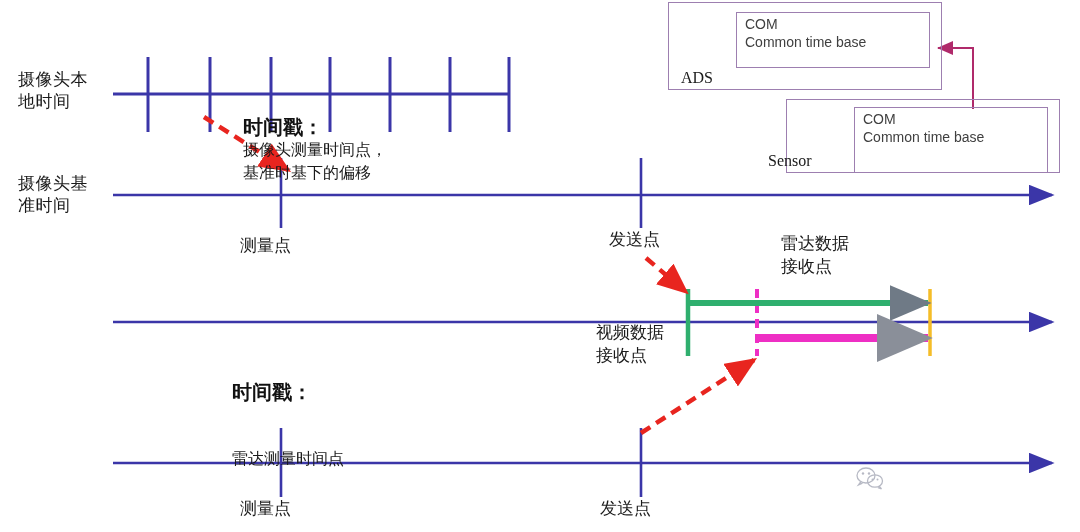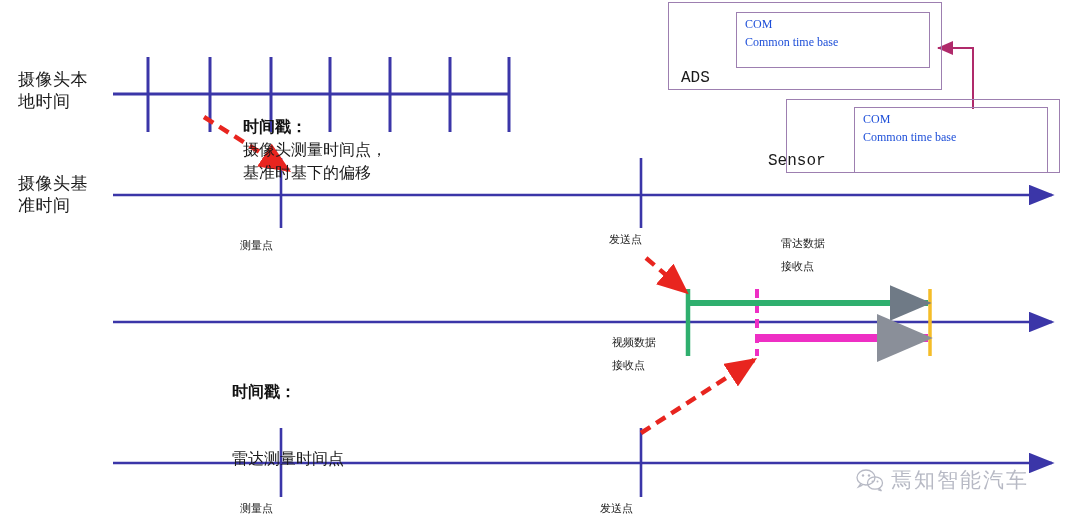--- a/index.html
+++ b/index.html
@@ -21,29 +21,29 @@
     position: absolute;
     font-size: 17px;
     line-height: 22px;
     color: #1a1a1a;
     letter-spacing: 0.5px;
     white-space: pre-line;
     font-family: "DejaVu Sans", "Liberation Sans", sans-serif;
   }
   .point-label {
     position: absolute;
-    font-size: 11px;
+    font-size: 17px;
     line-height: 23px;
     color: #1a1a1a;
     white-space: pre-line;
     font-family: "DejaVu Sans", "Liberation Sans", sans-serif;
   }
   .note-title {
     position: absolute;
-    font-size: 16px;
+    font-size: 20px;
     line-height: 22px;
     font-weight: bold;
     color: #111111;
     font-family: "DejaVu Sans", "Liberation Sans", sans-serif;
   }
   .note-body {
     position: absolute;
     font-size: 16px;
     line-height: 23px;
     color: #1a1a1a;
@@ -53,29 +53,29 @@
   .box {
     position: absolute;
     border: 1.5px solid #9d7fb0;
     background: transparent;
     box-sizing: border-box;
   }
   .box-caption {
     position: absolute;
     font-size: 16px;
     color: #1a1a1a;
-    font-family: Liberation Mono, monospace;
+    font-family: Liberation Serif, serif;
   }
   .box-text {
     position: absolute;
-    font-size: 12px;
+    font-size: 14px;
     line-height: 19px;
-    color: #1d4ed8;
-    white-space: pre-line;
-    font-family: Liberation Serif, serif;
+    color: #404040;
+    white-space: pre-line;
+    font-family: Liberation Sans, sans-serif;
   }
   svg.overlay {
     position: absolute;
     left: 0;
     top: 0;
     width: 1080px;
     height: 532px;
     pointer-events: none;
   }
   .watermark {
@@ -175,21 +175,21 @@
   <div class="note-body" style="left:243px; top:138px;">摄像头测量时间点，
 基准时基下的偏移</div>
 
   <div class="note-title" style="left:232px; top:381px;">时间戳：</div>
   <div class="note-body" style="left:232px; top:403px;margin-top:44px;">雷达测量时间点</div>
 
   <div class="point-label" style="left:240px; top:234px;">测量点</div>
   <div class="point-label" style="left:609px; top:228px;">发送点</div>
   <div class="point-label" style="left:733px; top:232px;margin-left:48px;">雷达数据
 接收点</div>
-  <div class="point-label" style="left:596px; top:331px;margin-left:16px;">视频数据
+  <div class="point-label" style="left:596px; top:321px;">视频数据
 接收点</div>
   <div class="point-label" style="left:240px; top:497px;">测量点</div>
   <div class="point-label" style="left:600px; top:497px;">发送点</div>
 
   <div class="box" style="left:668px; top:2px; width:274px; height:88px;"></div>
   <div class="box" style="left:736px; top:12px; width:194px; height:56px;"></div>
   <div class="box-text" style="left:745px; top:15px;">COM</div>
   <div class="box-text" style="left:745px; top:33px;">Common time base</div>
   <div class="box-caption" style="left:681px; top:69px;">ADS</div>
 
@@ -203,16 +203,15 @@
     <svg width="28" height="24" viewBox="0 0 28 24">
       <ellipse cx="10" cy="9.5" rx="9" ry="7.5" fill="none" stroke="#6a6f86" stroke-width="1.3"></ellipse>
       <path d="M5 15.5 L2.5 19 L6.5 17.2" fill="none" stroke="#6a6f86" stroke-width="1.3"></path>
       <circle cx="7" cy="7.5" r="1.2" fill="#6a6f86"></circle>
       <circle cx="13" cy="7.5" r="1.2" fill="#6a6f86"></circle>
       <ellipse cx="19" cy="15" rx="7.5" ry="6.2" fill="none" stroke="#6a6f86" stroke-width="1.3"></ellipse>
       <path d="M23 20 L25.5 23 L22 21.6" fill="none" stroke="#6a6f86" stroke-width="1.3"></path>
       <circle cx="16.5" cy="13.5" r="1" fill="#6a6f86"></circle>
       <circle cx="21.5" cy="13.5" r="1" fill="#6a6f86"></circle>
     </svg>
-    <span class="watermark-text">焉知智能汽车</span>
   </div>
 
 </div>
 
 </body></html>

